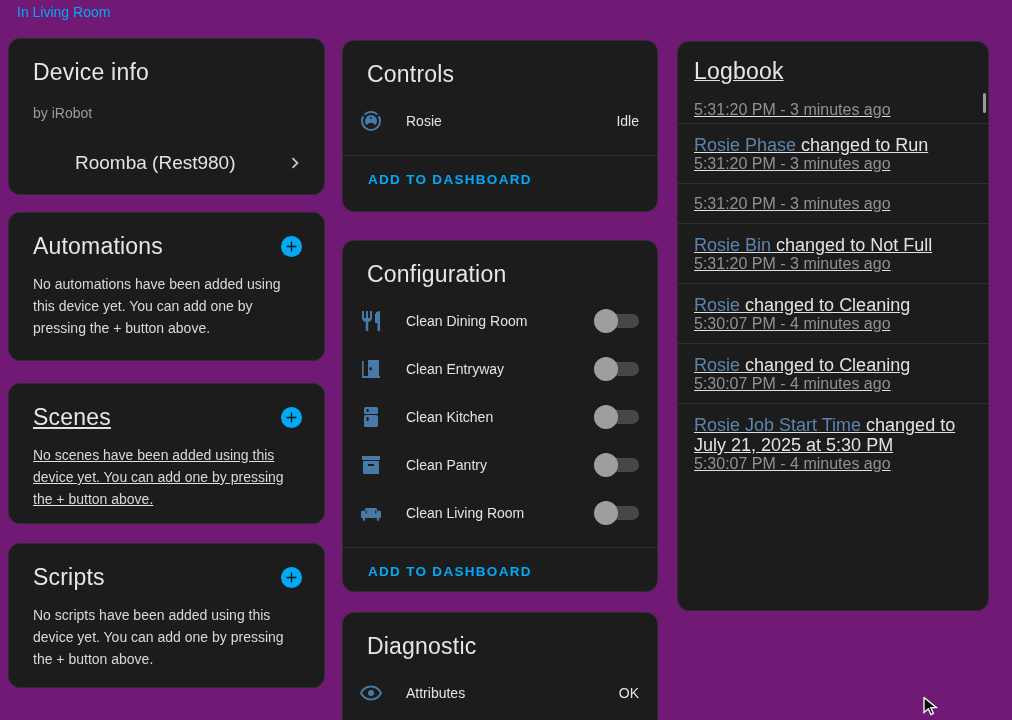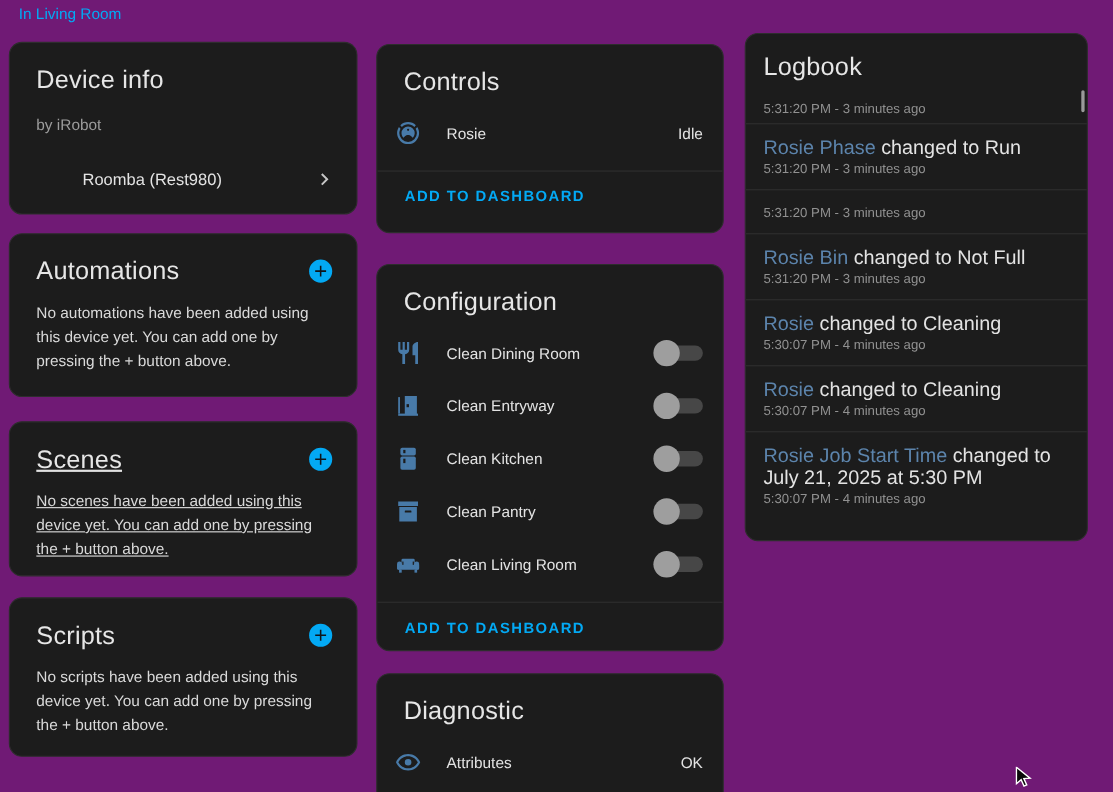--- a/index.html
+++ b/index.html
@@ -18,21 +18,21 @@
   .fab { width:21px; height:21px; min-width:21px; border-radius:50%; background:#03a9f4; border:none;
          display:flex; align-items:center; justify-content:center; cursor:pointer; }
   .fab svg { width:17px; height:17px; fill:#10151a; }
 
   .muted { color:#9c9c9c; font-size:14px; }
   .empty-text { margin-top:12px; padding:0 20px 0 24px; font-size:14px; line-height:22px; color:#d9d9d9; }
 
   
   .byline { margin-top:18px; padding:0 24px; }
   .entry-row { margin-top:18px; height:48px; display:flex; align-items:center; padding:0 18px 0 66px; cursor:pointer; }
-  .entry-name { font-size:15px; color:#e3e3e3; flex:1; }
+  .entry-name { font-size:19px; color:#e3e3e3; flex:1; }
   .chev { width:22px; height:22px; fill:#c4c4c4; }
 
   
   .ent-row { height:48px; display:flex; align-items:center; padding:0 18px 0 16px; }
   .ent-row .ico { width:24px; height:24px; fill:#487aa8; flex:0 0 24px; }
   .ent-row .lbl { margin-left:23px; font-size:14px; color:#e3e3e3; flex:1; }
   .ent-row .state { font-size:14px; color:#e3e3e3; }
 
   .rows { margin-top:8px; }
   .spacer { height:10px; }
@@ -43,21 +43,21 @@
   .toggle { position:relative; width:45px; height:24px; cursor:pointer; flex:0 0 45px; }
   .toggle .track { position:absolute; left:4px; right:0; top:5px; height:14px; border-radius:7px; background:#474747; }
   .toggle .thumb { position:absolute; left:0; top:0; width:24px; height:24px; border-radius:50%; background:#9e9e9e; }
 
   
   .lb-head { padding:14px 16px 5px 16px; }
   .lb-row { padding:11px 16px 10px 16px; border-top:1px solid #2f2f2f; }
   .lb-row.first { border-top:none; padding:10px 16px 4px 16px; }
   .lb-msg { font-size:18px; line-height:20px; color:#e3e3e3; }
   .lb-msg .entity { color:#5c84ac; cursor:pointer; }
-  .lb-ts { font-size:12px; line-height:18px; color:#919191; }
+  .lb-ts { font-size:16px; line-height:18px; color:#919191; }
   .lb-scrollthumb { position:absolute; right:2px; top:51px; width:3px; height:20px; border-radius:2px; background:#9a9a9a; }
 
   .cursor { position:absolute; left:923px; top:697px; width:20px; height:21px; }
 </style>
 </head>
 <body>
 
 <div id="page">
 
   <a class="breadcrumb">In Living Room</a>
@@ -205,21 +205,21 @@
       <div class="ent-row">
         <svg class="ico" viewBox="0 0 24 24">
             <path d="M12,9A3,3 0 0,1 15,12A3,3 0 0,1 12,15A3,3 0 0,1 9,12A3,3 0 0,1 12,9M12,4.5C17,4.5 21.27,7.61 23,12C21.27,16.39 17,19.5 12,19.5C7,19.5 2.73,16.39 1,12C2.73,7.61 7,4.5 12,4.5M3.18,12C4.83,15.36 8.24,17.5 12,17.5C15.76,17.5 19.17,15.36 20.82,12C19.17,8.64 15.76,6.5 12,6.5C8.24,6.5 4.83,8.64 3.18,12Z"></path>
           </svg>
         <span class="lbl">Attributes</span>
         <span class="state">OK</span>
       </div>
     </div>
   </div>
 
-  <div class="card" style="left:677px; top:30px; width:312px; height:462px;">
+  <div class="card" style="left:677px; top:41px; width:312px; height:570px;text-decoration:underline;">
     <div class="lb-head"><span class="card-title">Logbook</span></div>
     <div>
       <div class="lb-row first">
         <div class="lb-ts">5:31:20 PM - 3 minutes ago</div>
       </div>
       <div class="lb-row">
         <div class="lb-msg"><span class="entity">Rosie Phase</span> <span>changed to Run</span></div>
         <div class="lb-ts">5:31:20 PM - 3 minutes ago</div>
       </div>
       <div class="lb-row">

